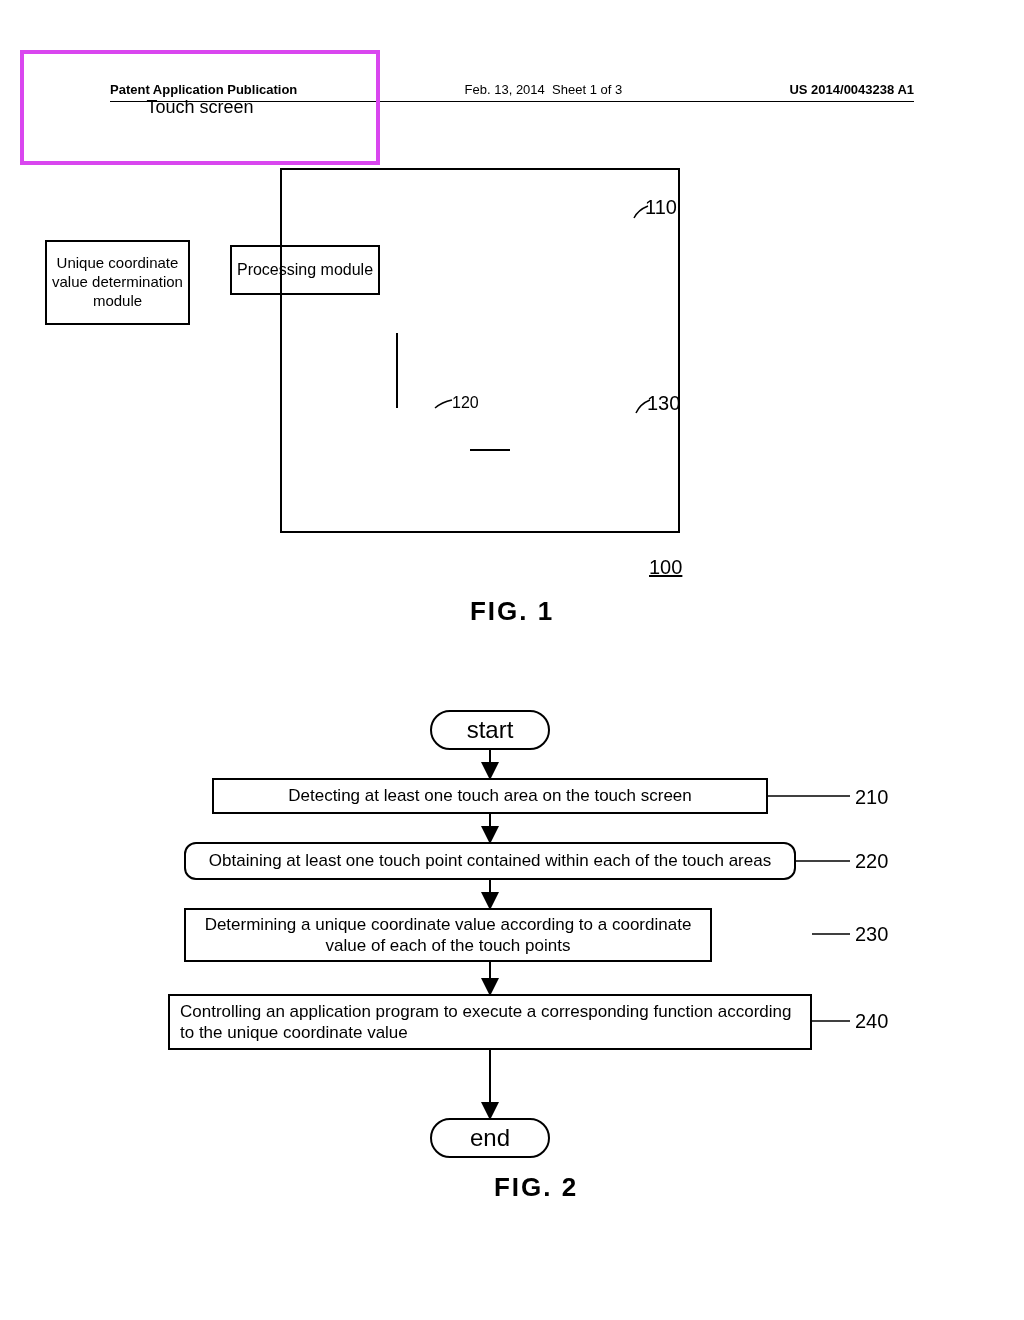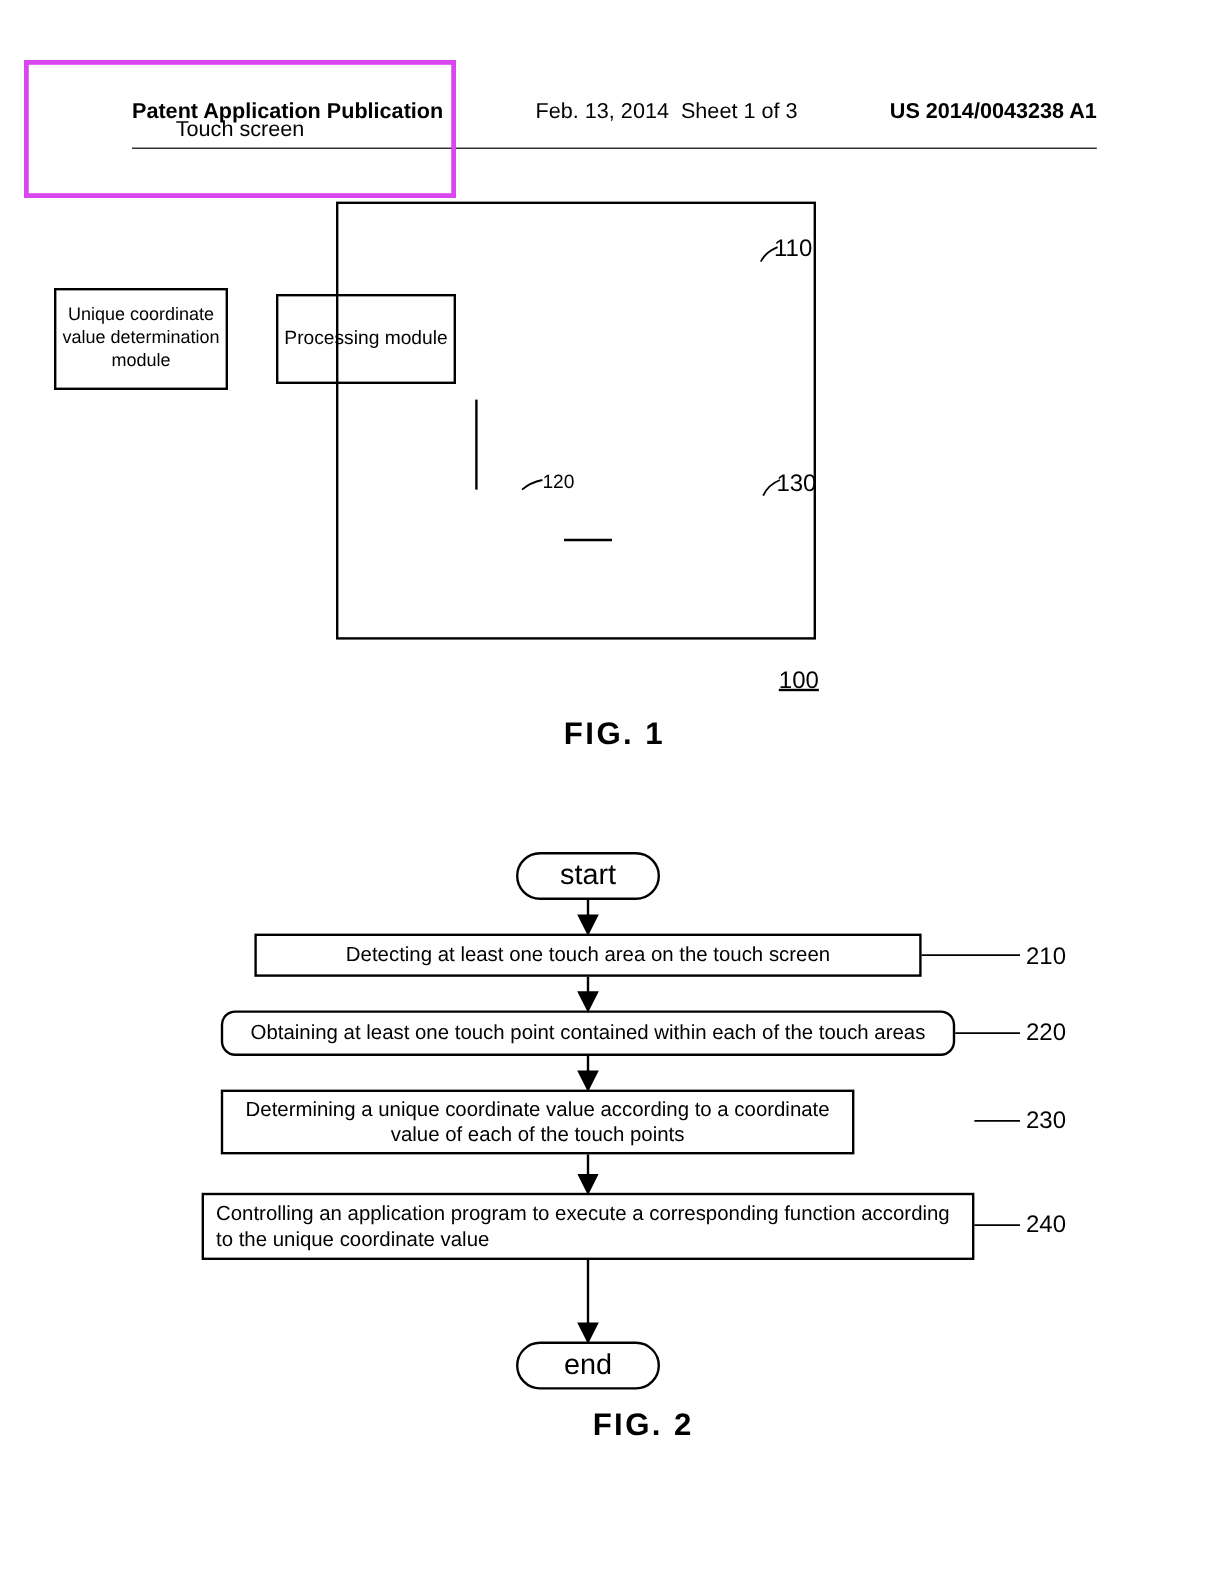--- a/index.html
+++ b/index.html
@@ -10,23 +10,23 @@
     font-family: Arial, Helvetica, sans-serif;
     position: relative;
   }
   .header {
     position: absolute;
     top: 82px;
     left: 110px;
     right: 110px;
     display: flex;
     justify-content: space-between;
-    font-size: 18px;
+    font-size: 13px;
     border-bottom: 1.5px solid #000;
-    padding-bottom: 20px;
+    padding-bottom: 4px;
   }
   .header .left { font-weight: bold; }
   .header .mid { font-weight: normal; }
   .header .right { font-weight: bold; }
 
   
   .fig1-outer {
     position: absolute;
     left: 280px;
     top: 168px;
@@ -62,21 +62,21 @@
     font-family: "Arial Narrow", Arial, sans-serif;
     font-stretch: condensed;
     font-size: 15px;
     line-height: 1.25;
   }
   .proc-module {
     position: absolute;
     left: 230px;
     top: 245px;
     width: 150px;
-    height: 75px;
+    height: 50px;
     border: 2px solid #000;
     display: flex;
     align-items: center;
     justify-content: center;
     font-family: "Arial Narrow", Arial, sans-serif;
     font-stretch: condensed;
     font-size: 16px;
   }
 
   .label-110 { position: absolute; left: 645px; top: 196px; font-size: 20px; font-family: Arial, sans-serif; }

